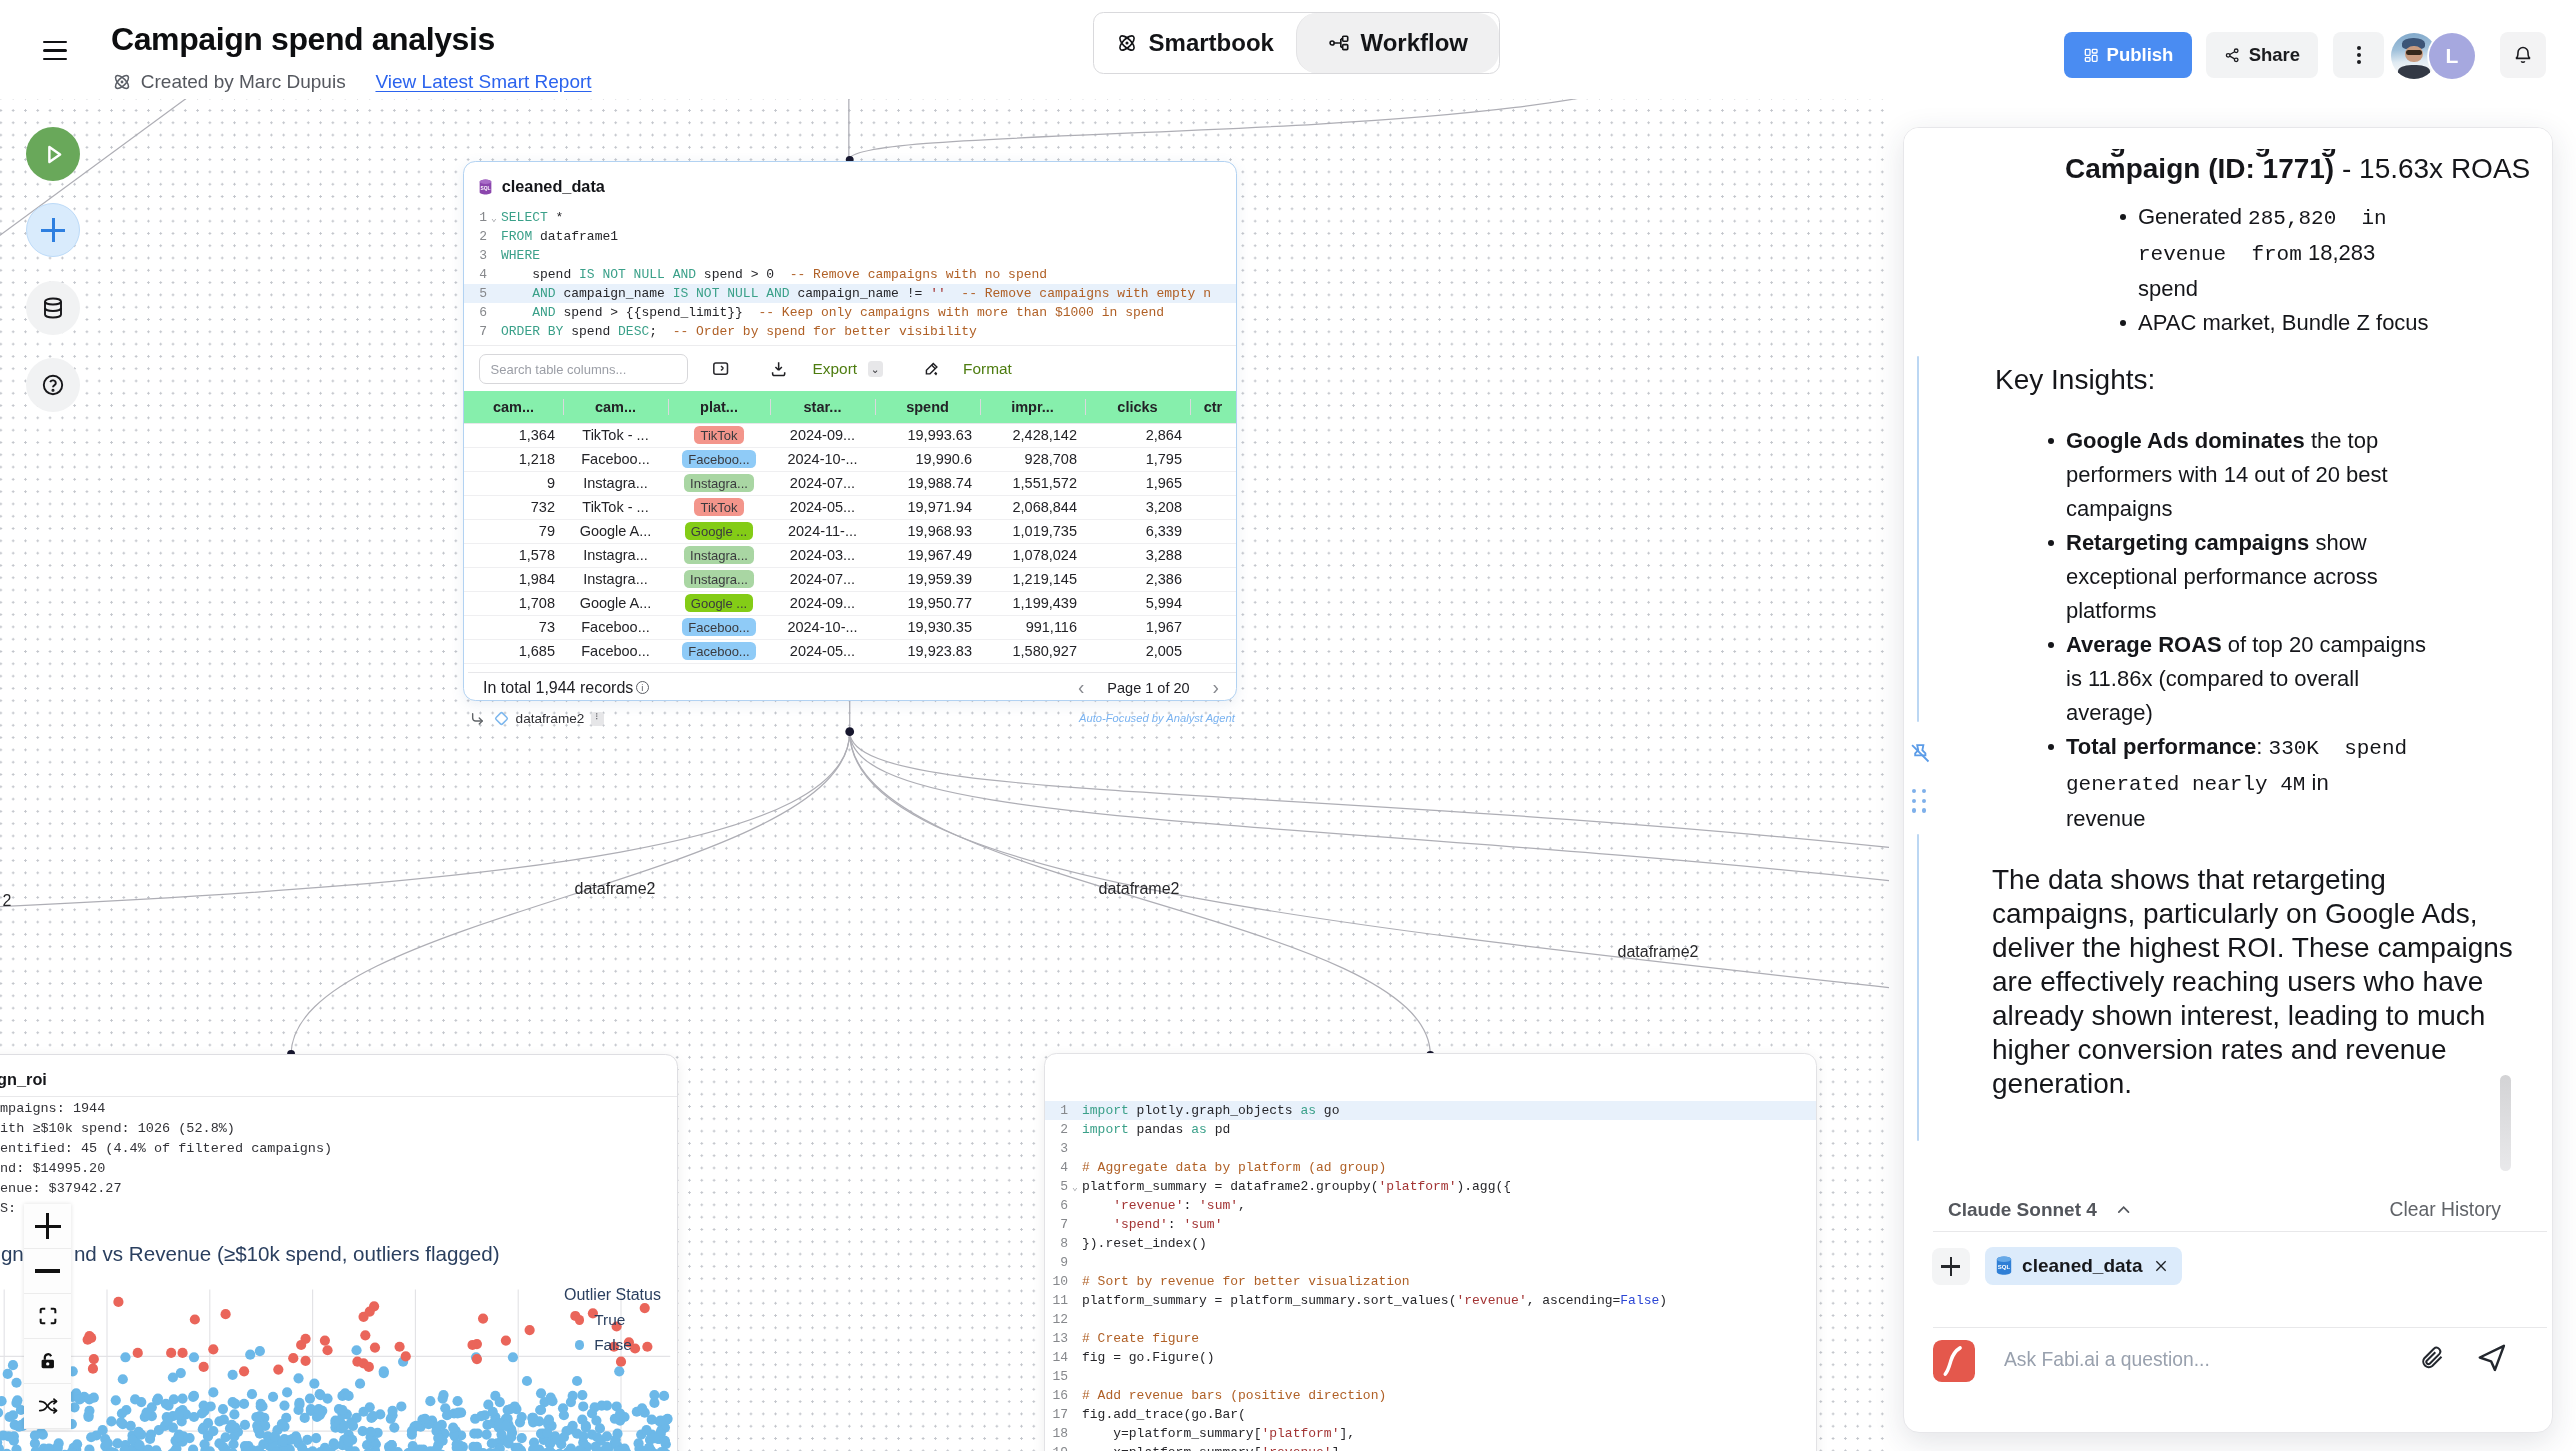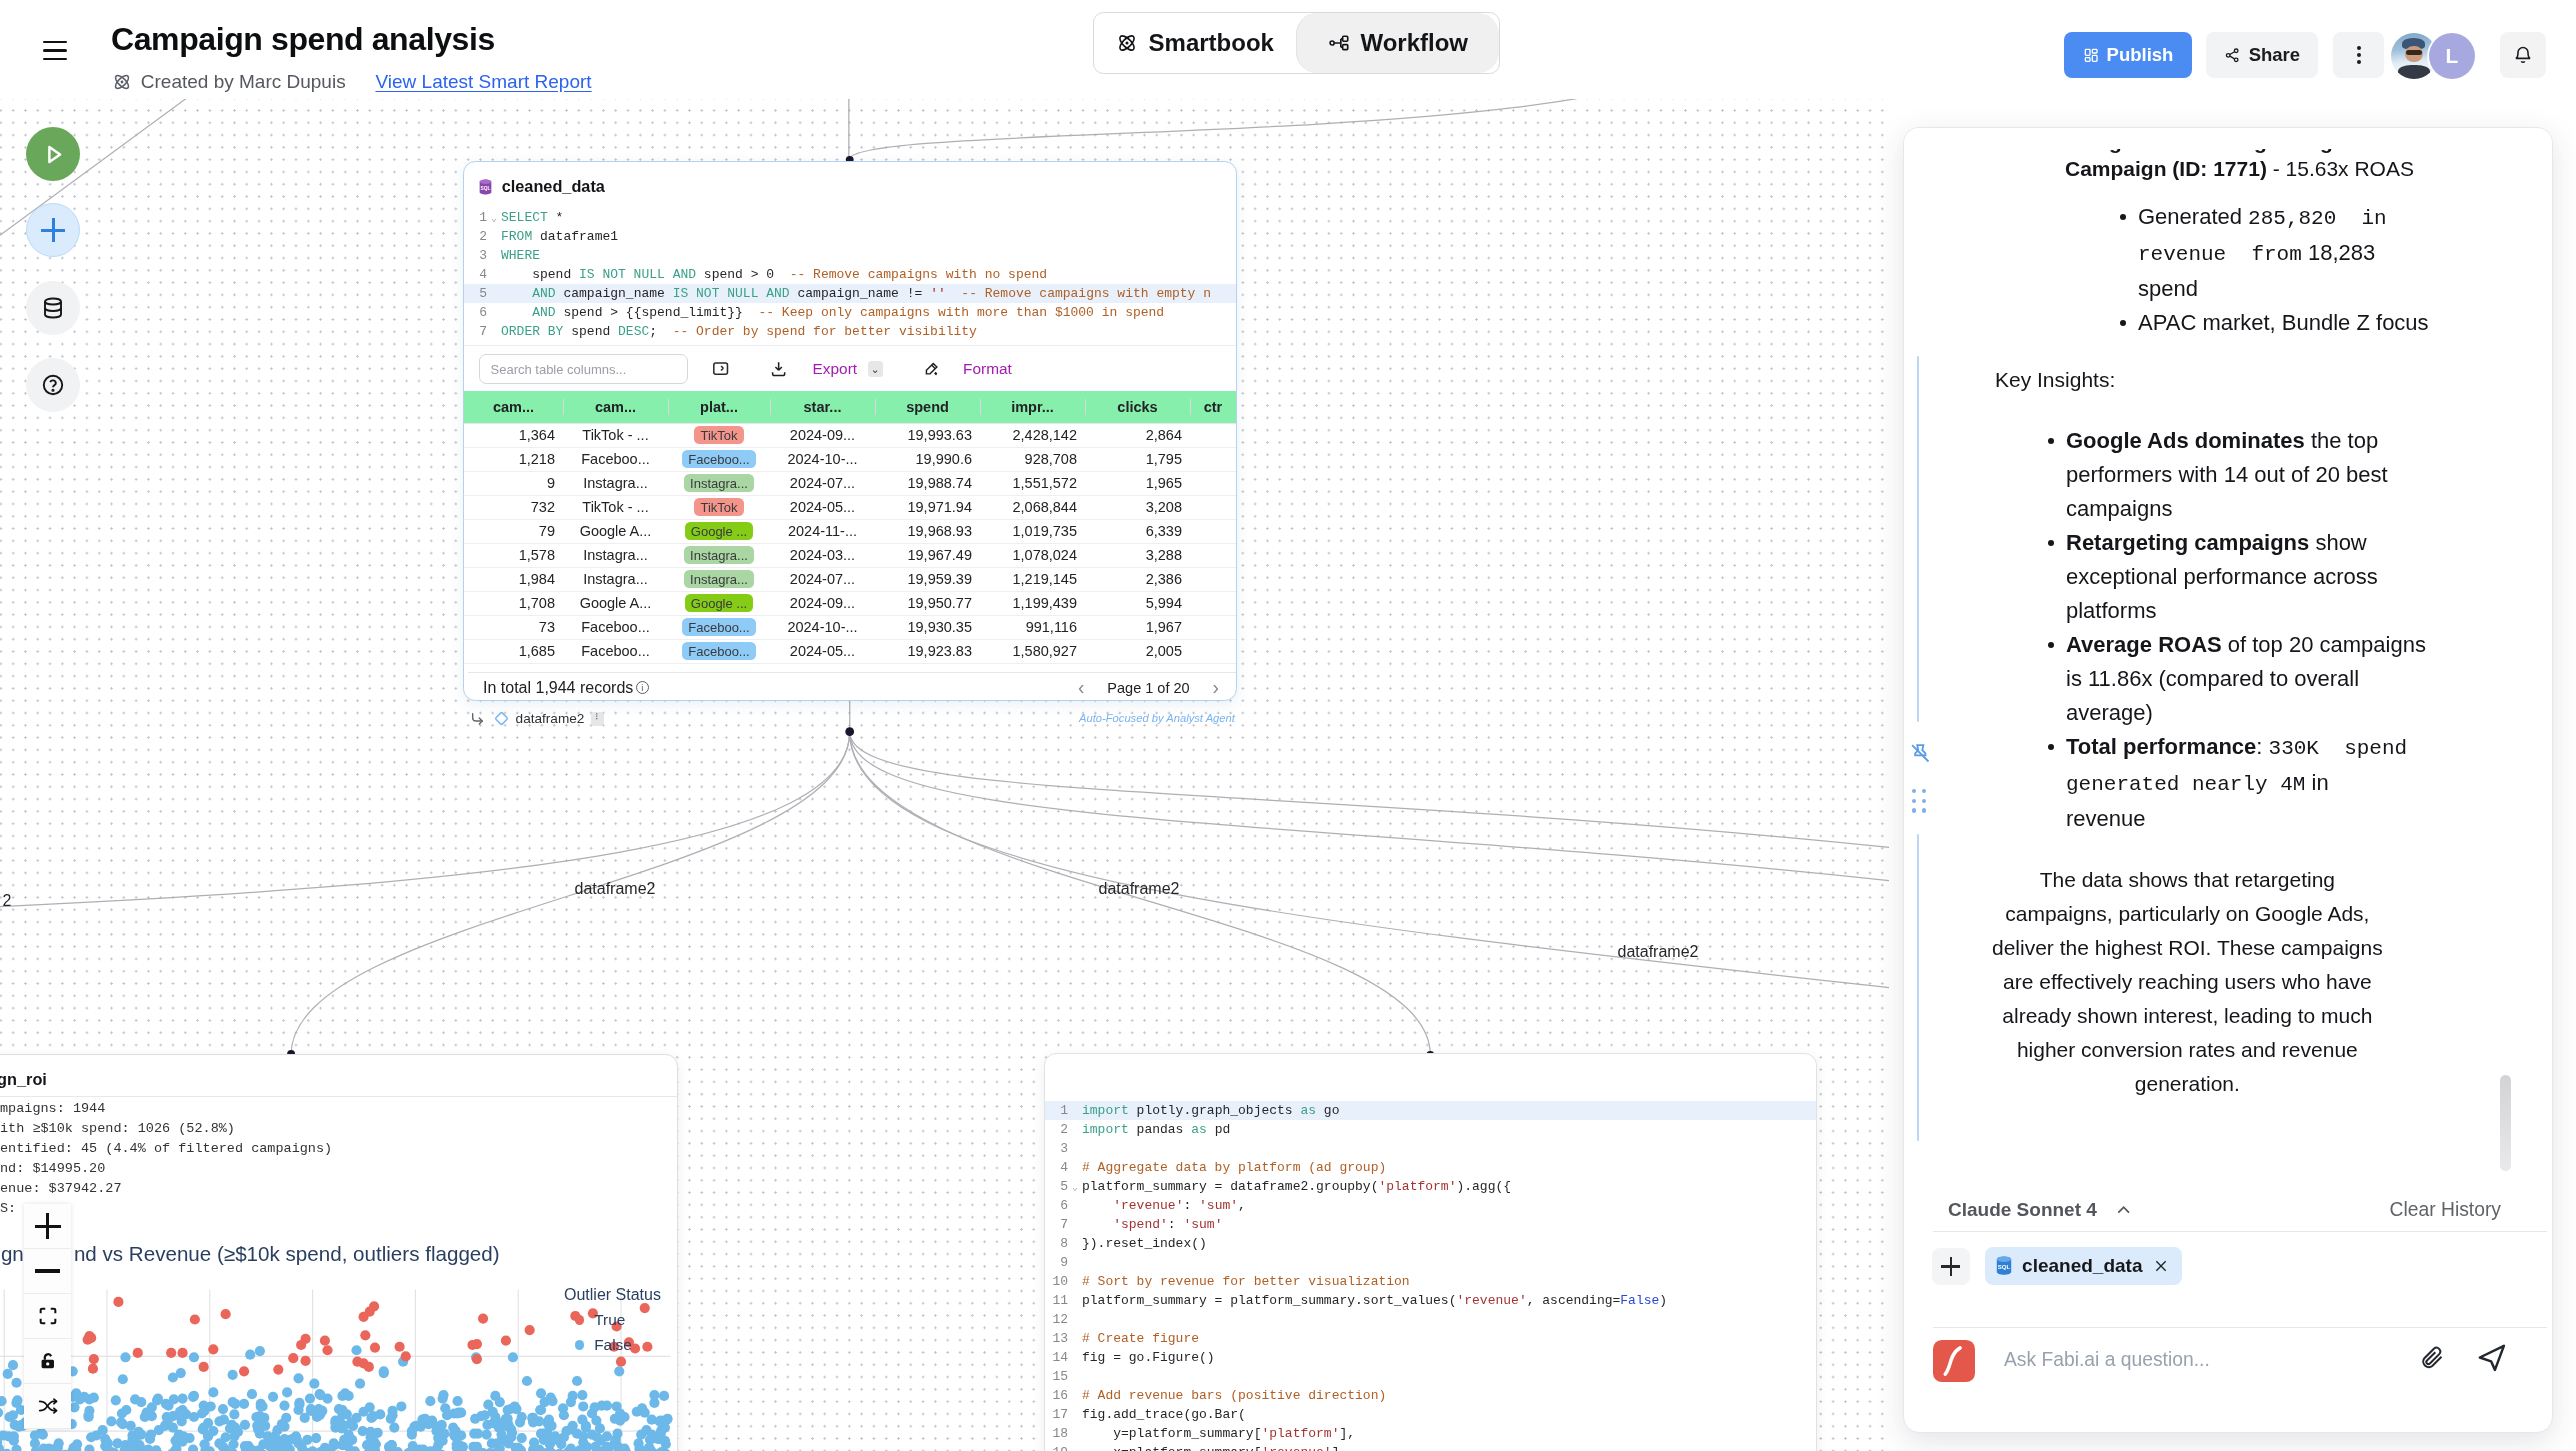--- a/index.html
+++ b/index.html
@@ -99,21 +99,21 @@
   #sqlnode .nhead { padding:15px 0 0 15px; gap:9.7px; }
   #sqlnode .nhead svg { width:13px; height:16px; }
   #sqlnode .ntitle { font-size:16.3px; }
   #sqlcode { position:absolute; left:0; top:46px; width:100%; }
   #sqlcode .code { overflow:hidden; }
   #sqltools { position:absolute; left:0; top:183px; width:100%; height:47px; border-top:0.9px solid #ececee;
     display:flex; align-items:center; }
   #search { margin-left:15px; width:209px; height:30px; border:0.9px solid #d7d7da; border-radius:7px;
     font-size:13px; color:#9b9ea6; display:flex; align-items:center; padding-left:10.5px; }
   #sqltools .ic { width:19.3px; height:19.3px; }
-  #sqltools .lbl { font-size:15.4px; font-weight:500; color:#a21caf;padding-left:16px; }
+  #sqltools .lbl { font-size:15.4px; font-weight:500; color:#4d7c0f;padding-left:16px; }
   #ddbox { width:15px; height:16.7px; background:#e7e7e9; border-radius:3.5px; display:flex; align-items:center;
     justify-content:center; font-size:10.5px; color:#3c3c40; }
 
   
   #tbl { position:absolute; left:0; top:229px; width:100%; font-size:14.5px; color:#232327; }
   .th { display:flex; height:32.5px; background:#86efac; border-bottom:0.9px solid #e7e7ea; font-weight:700; }
   .th > div { display:flex; align-items:center; justify-content:center; position:relative; }
   .th > div + div:before { content:""; position:absolute; left:0; top:8px; bottom:8px; width:0.9px; background:#d9d9dd; }
   .tr { display:flex; height:24px; border-bottom:0.9px solid #efeff1; }
   .td { display:flex; align-items:center; }
@@ -161,21 +161,21 @@
     box-shadow:0 3.5px 12.3px rgba(0,0,0,0.07); }
   #pynode .nhead { padding:12.3px 0 0 13px; gap:9.7px; }
   #pynode .nhead svg { width:18.5px; height:18.5px; }
   #pynode .ntitle { font-size:16.3px; }
   #pycode { position:absolute; left:0; top:47px; width:100%; }
 
   
   #panel { position:absolute; left:1903px; top:127px; width:650px; height:1306px; background:#fff;
     border:0.9px solid #e7e7ea; border-radius:16px; z-index:10;
     box-shadow:0 8.8px 30px rgba(40,50,70,0.13); overflow:hidden; }
-  #panel .msg { position:absolute; font-size:21px; color:#15161a; line-height:34px;text-align:center; }
+  #panel .msg { position:absolute; font-size:28px; color:#15161a; line-height:34px; }
   #panel .b { font-weight:700; }
   #panel .mono { font-family:"Liberation Mono", monospace; font-size:21px; }
   #panel .bullets { position:absolute; font-size:22px; color:#15161a; line-height:34px; }
   #panel .bullets .li { position:relative; }
   #panel .bullets .li:before { content:""; position:absolute; left:-18.5px; top:14px; width:6.2px; height:6.2px;
     border-radius:50%; background:#15161a; }
   #vline1, #vline2 { position:absolute; left:13px; width:2.2px; background:#bcd7f3; border-radius:1.8px; }
   #vline1 { top:228px; height:366px; }
   #vline2 { top:706px; height:307px; }
   #pin { position:absolute; left:3.5px; top:613px; width:24.6px; height:24.6px; }

